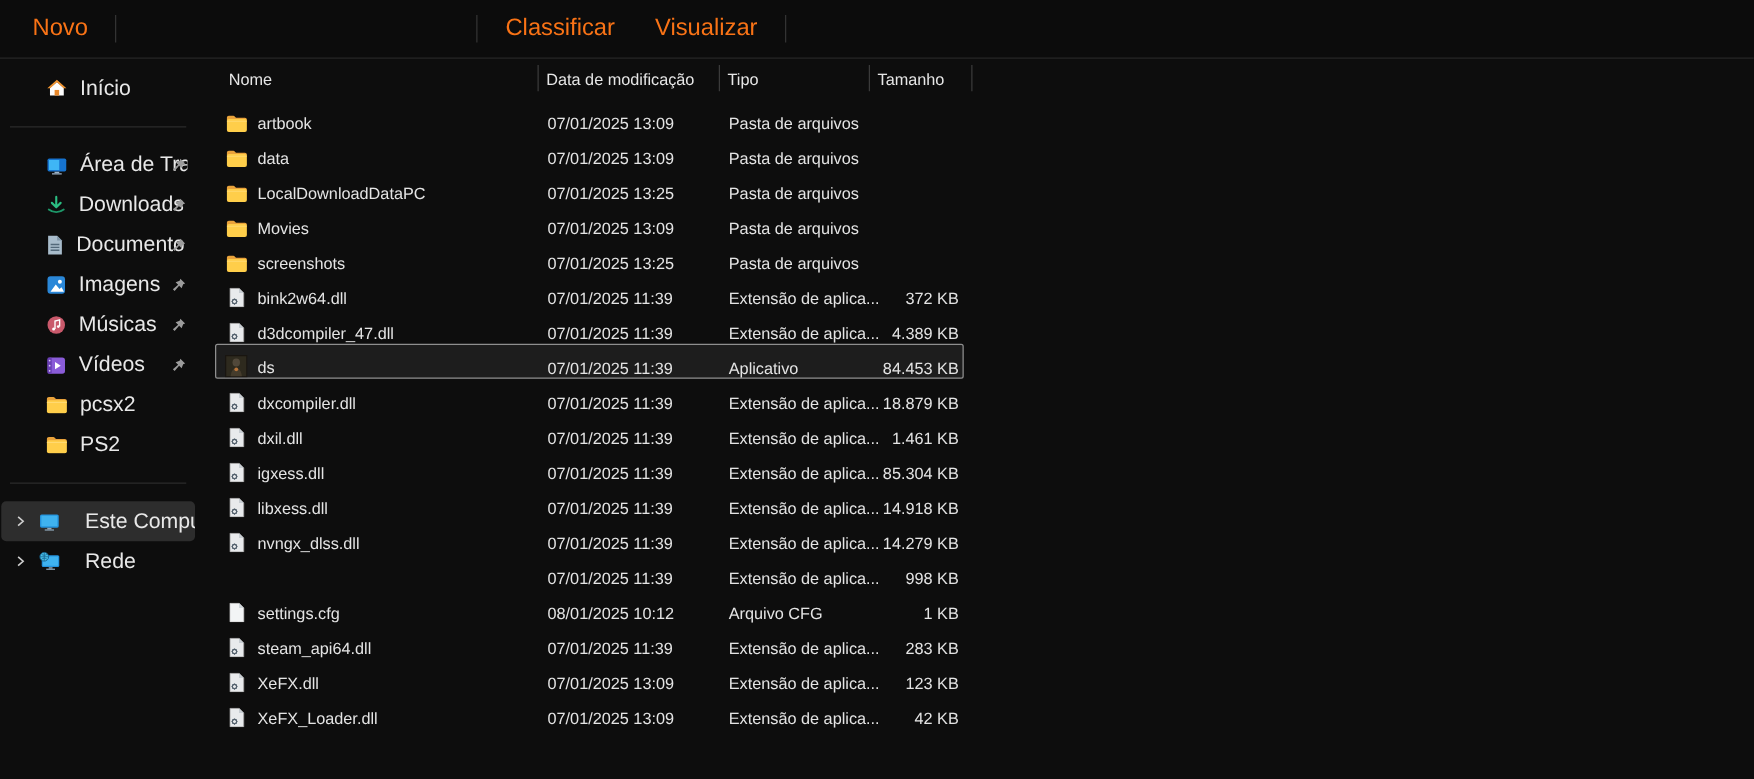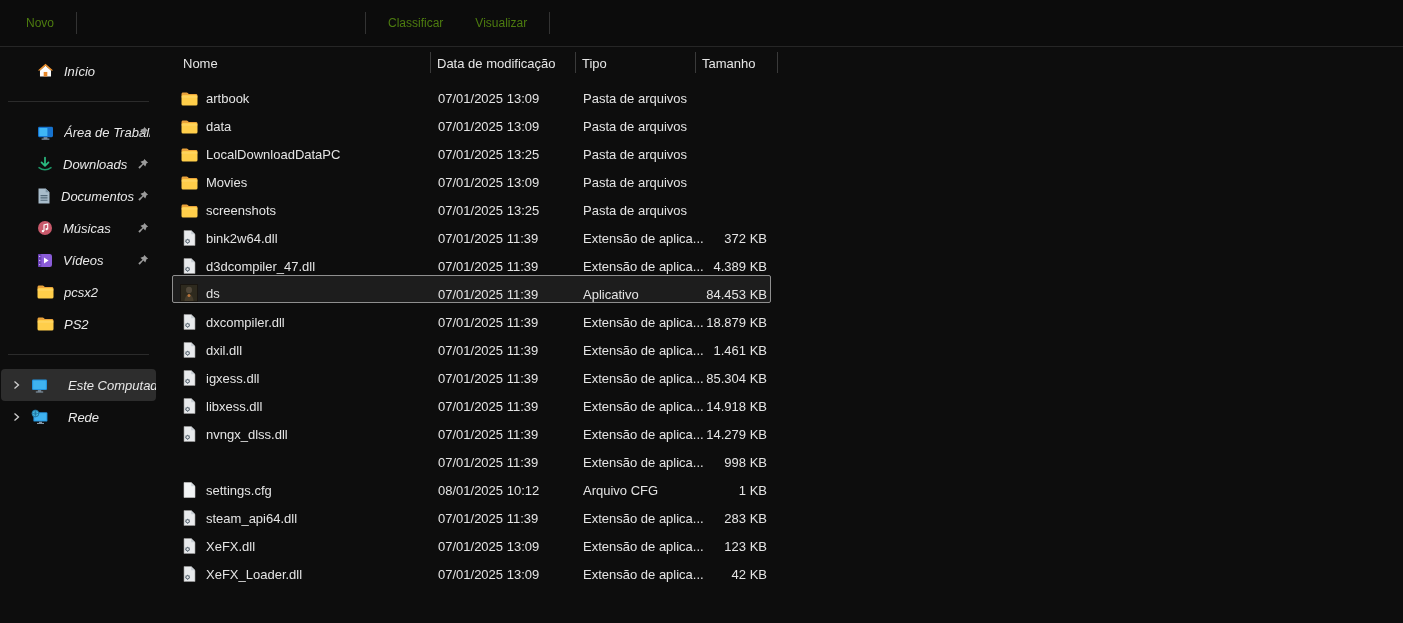--- a/index.html
+++ b/index.html
@@ -11,27 +11,27 @@
   }
   .ico{display:inline-flex;align-items:center;justify-content:center;flex:none;}
   
   .toolbar{
     position:absolute;top:0;left:0;right:0;height:46px;
     display:flex;align-items:center;background:#0c0c0c;
     border-bottom:1px solid #262626;
   }
   .tb-btn{
     display:flex;align-items:center;gap:7px;height:32px;padding:0 9px;
-    border-radius:4px;font-size:12px;color:#4d7c0f;cursor:default;
+    border-radius:4px;font-size:19px;color:#f97316;cursor:default;
   }
   .tb-icon-btn{width:46px;justify-content:center;padding:0;}
   .tb-div{width:1px;height:22px;background:#333;margin:0 6px;flex:none;}
   .novo{margin-left:10px;}
   
-  .sidebar{position:absolute;top:47px;left:0;width:157px;bottom:0;font-size:13px;font-style:italic;}
+  .sidebar{position:absolute;top:47px;left:0;width:157px;bottom:0;font-size:17px;}
   .side-sec{margin-top:8px;}
   .side-item{
     height:32px;display:flex;align-items:center;gap:10px;
     padding-left:36px;position:relative;border-radius:4px;margin:0 1px;
     white-space:nowrap;
   }
   .side-item.with-exp{padding-left:8px;gap:8px;}
   .side-item .expander{width:14px;}
   .side-item .pin{position:absolute;right:7px;top:10px;}
   .side-item.selected{background:#2d2d2d;}
@@ -165,20 +165,35 @@
         <span class="side-label">Documentos</span>
         <span class="ico pin">
           <svg width="12" height="12" viewBox="0 0 12 12">
             <path d="M7.3.9 11.1 4.7 9.5 5.3 8.3 8.5 6.3 6.5 2.7 10.7 1.3 9.3 5.5 5.7 3.5 3.7 6.7 2.5z" fill="#9b9b9b"></path>
           </svg>
         </span>
       </div>
       <div class="side-item">
         <span class="ico">
           <svg width="16" height="16" viewBox="0 0 16 16">
+            <rect x="1" y="1" width="14" height="14" rx="2.4" fill="#2a87d8"></rect>
+            <circle cx="10.9" cy="5.3" r="1.6" fill="#fff"></circle>
+            <path d="M3.4 13.4 7.6 7.5l3 3.7 1.6-1.5 2 3.7z" fill="#fff"></path>
+          </svg>
+        </span>
+        <span class="side-label">Imagens</span>
+        <span class="ico pin">
+          <svg width="12" height="12" viewBox="0 0 12 12">
+            <path d="M7.3.9 11.1 4.7 9.5 5.3 8.3 8.5 6.3 6.5 2.7 10.7 1.3 9.3 5.5 5.7 3.5 3.7 6.7 2.5z" fill="#9b9b9b"></path>
+          </svg>
+        </span>
+      </div>
+      <div class="side-item">
+        <span class="ico">
+          <svg width="16" height="16" viewBox="0 0 16 16">
             <circle cx="8" cy="8" r="7" fill="#c9596b"></circle>
             <path d="M7 11.1V4.9l3.7-1v5.3" fill="none" stroke="#fff" stroke-width="1.1"></path>
             <circle cx="5.9" cy="11.1" r="1.2" fill="#fff"></circle>
             <circle cx="9.6" cy="9.2" r="1.1" fill="#fff"></circle>
           </svg>
         </span>
         <span class="side-label">Músicas</span>
         <span class="ico pin">
           <svg width="12" height="12" viewBox="0 0 12 12">
             <path d="M7.3.9 11.1 4.7 9.5 5.3 8.3 8.5 6.3 6.5 2.7 10.7 1.3 9.3 5.5 5.7 3.5 3.7 6.7 2.5z" fill="#9b9b9b"></path>

